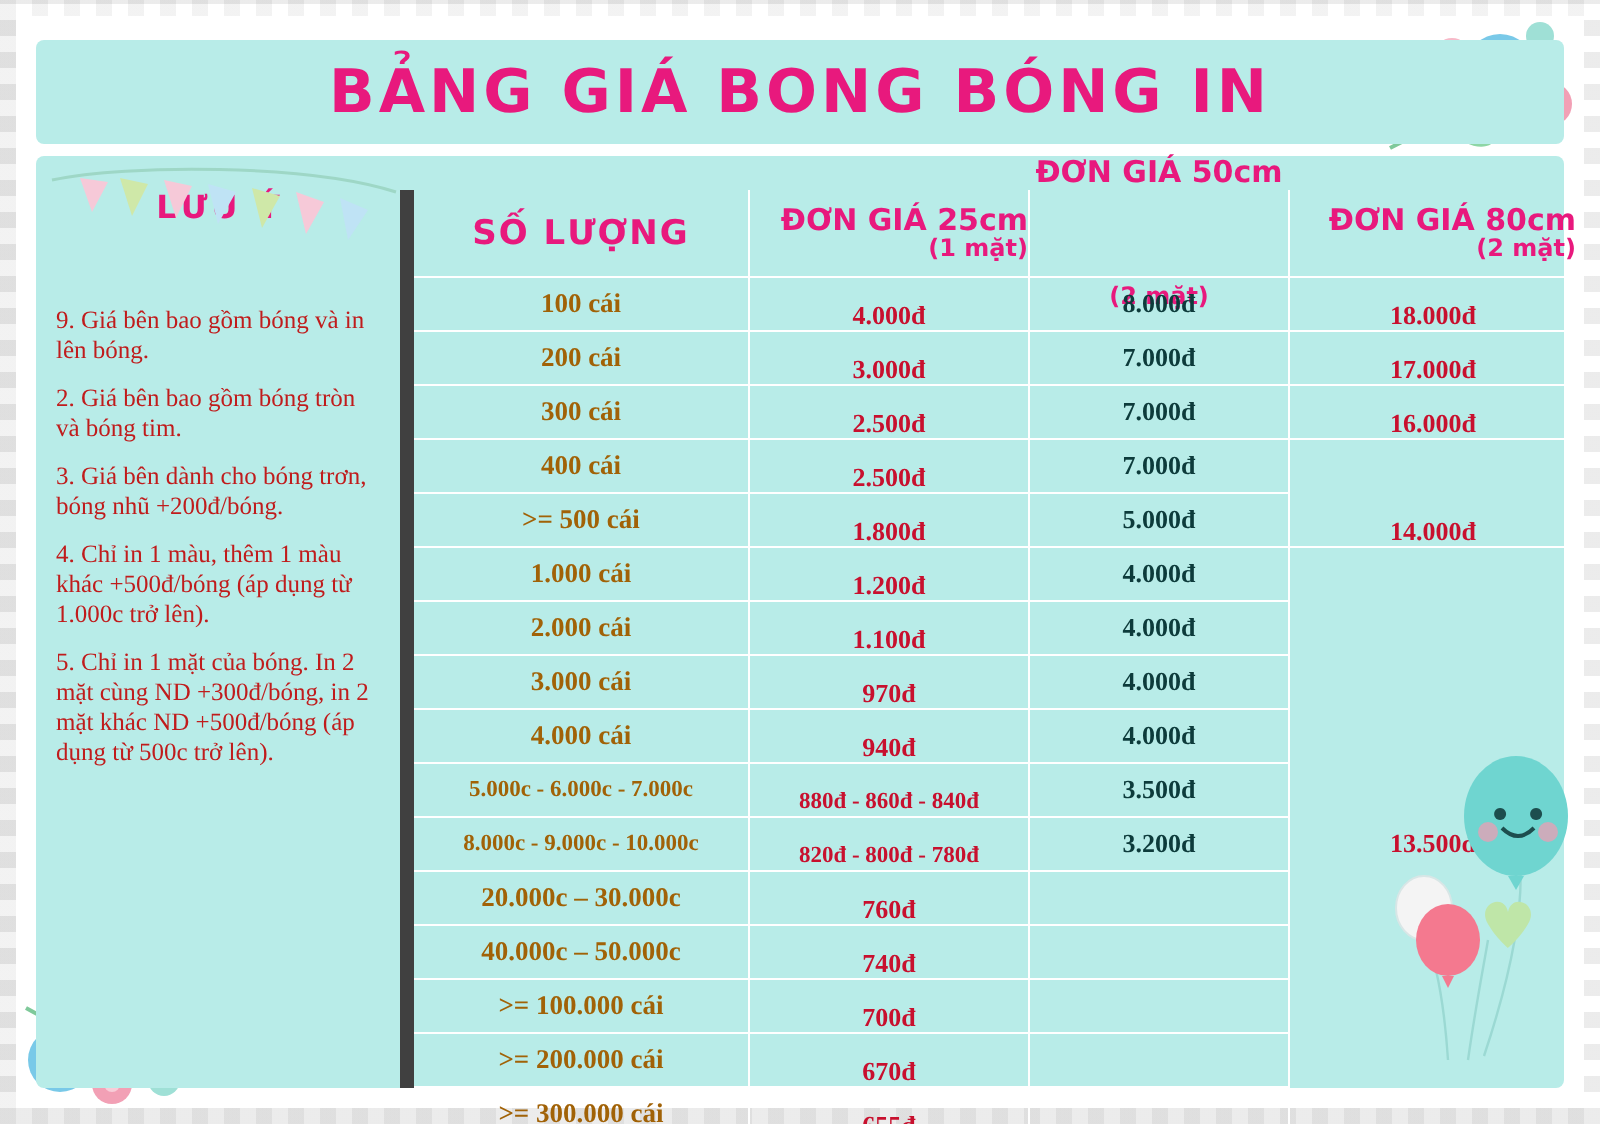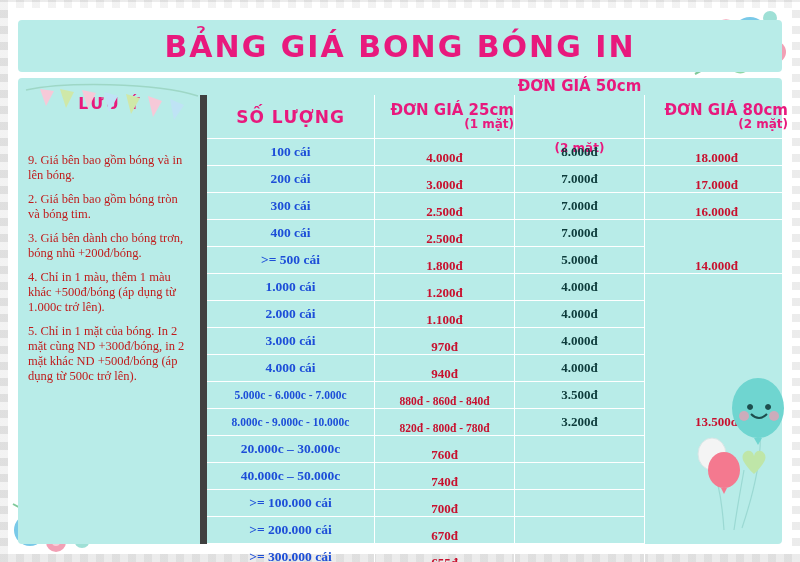--- a/index.html
+++ b/index.html
@@ -84,21 +84,21 @@
   .head .cell{
     height:44px;
     font-family:"DejaVu Sans", sans-serif;
     font-weight:bold;color:#e8197d;font-size:15px;
     flex-direction:column;
   }
   .head .sub{font-size:12px;font-weight:bold;}
   .head .c-qty{font-size:17px;letter-spacing:1px;}
 
   .body-row .cell{height:27px;font-weight:bold;color:#0d3b3b;}
-  .body-row .c-qty{color:#1d4ed8;font-size:13.5px;}
+  .body-row .c-qty{color:#a16207;font-size:13.5px;}
   .body-row .c-p25{color:#c8102e;}
   .body-row .c-p50{color:#0d3b3b;}
   .body-row .c-p80{color:#c8102e;}
   .body-row .small{font-size:11.5px;}
 
   .merge-80{
     width:143px;flex:0 0 143px;
     display:flex;align-items:center;justify-content:center;
     font-family:"Liberation Serif", serif;font-weight:bold;color:#c8102e;font-size:13px;
     border-bottom:1px solid #ffffff;

